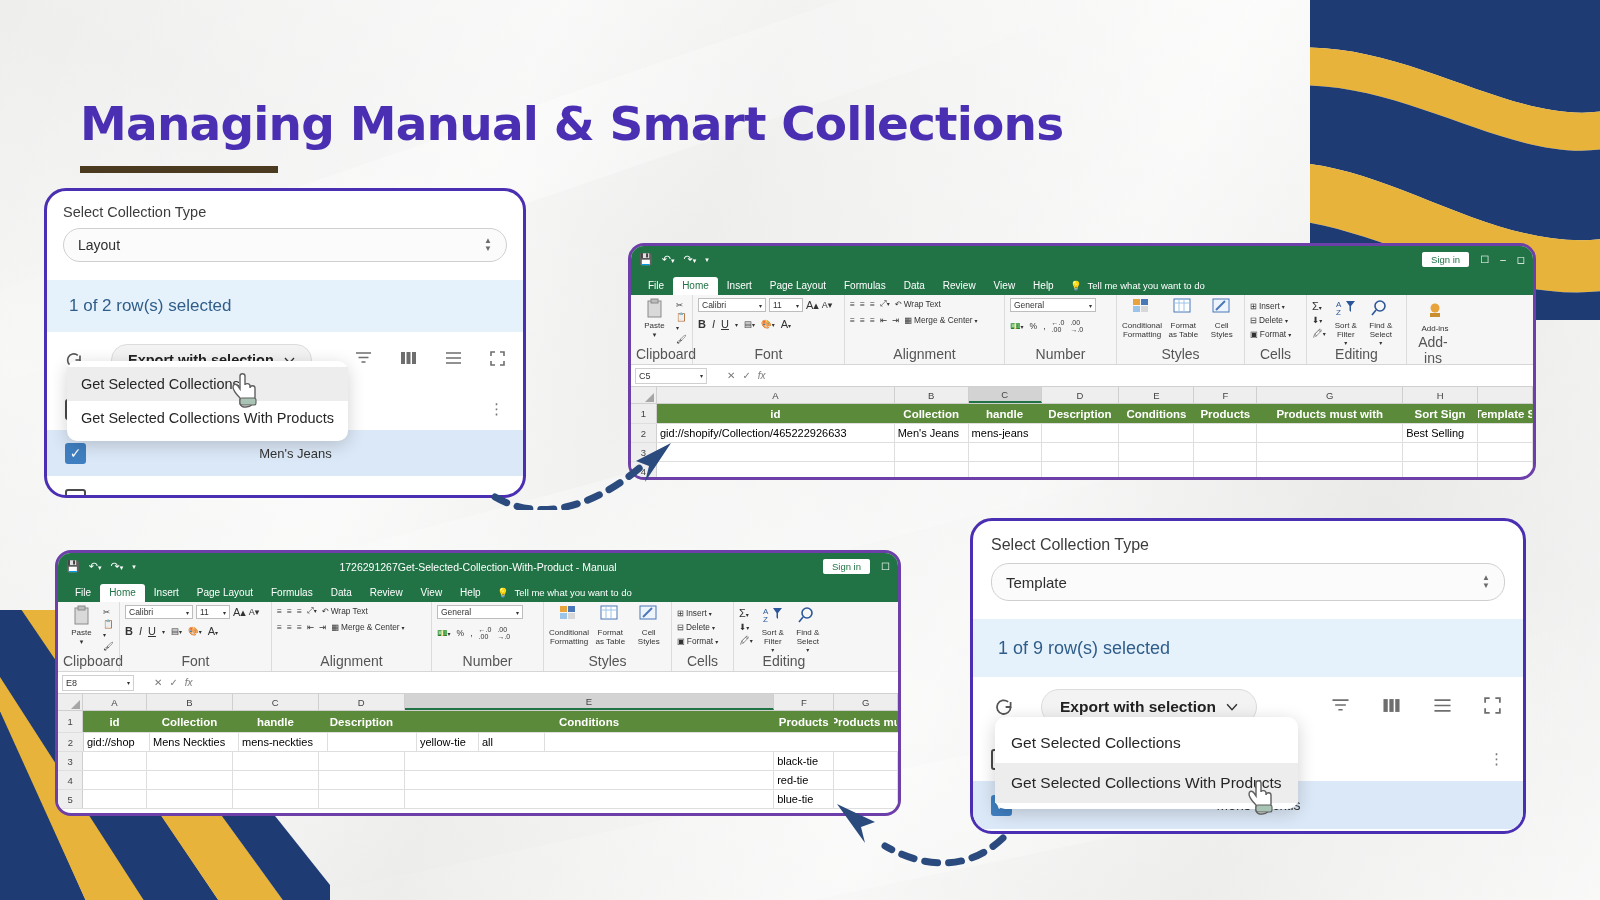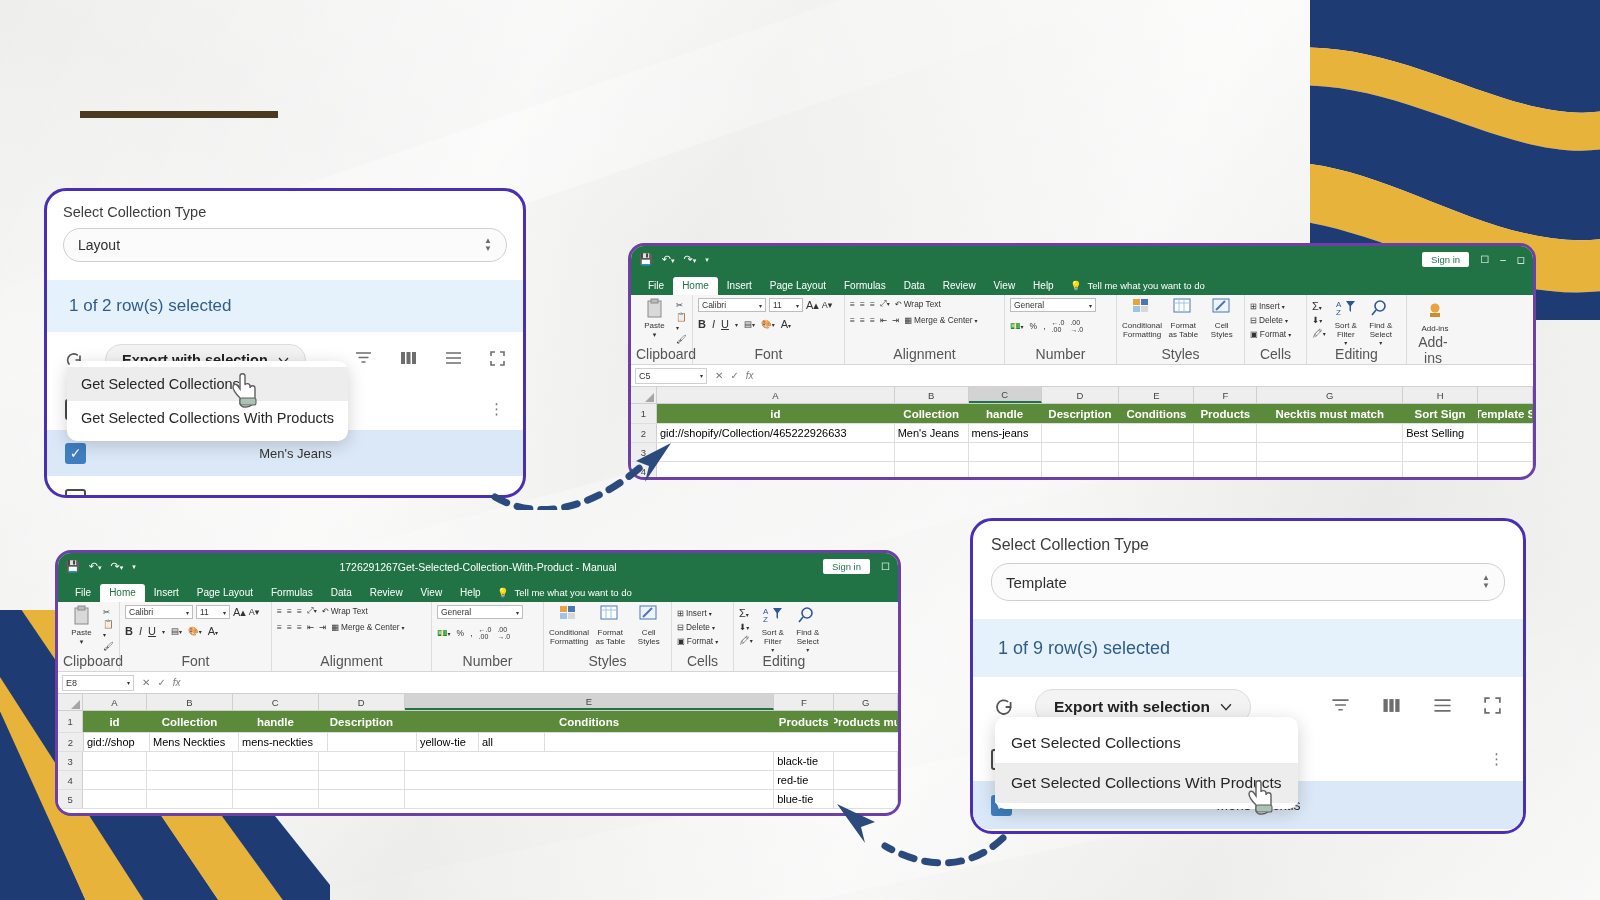--- a/index.html
+++ b/index.html
@@ -79,21 +79,21 @@
     height: 52px;
     display: flex; align-items: center;
     padding-left: 22px;
     font-size: 17px;
     color: #2f5d8a;
   }
   .toolbar-row {
     height: 56px;
     display: flex; align-items: center;
     padding: 0 18px 0 16px;
-    gap: 20px;
+    gap: 26px;
     position: relative;
   }
   .refresh-ico {
     width: 22px; height: 22px; flex: 0 0 auto;
     color: #555; display: flex; align-items: center; justify-content: center;
   }
   .export-btn {
     display: flex; align-items: center; gap: 10px;
     background: #f3f3f3;
     border: 1px solid #dcdcdc;
@@ -222,21 +222,21 @@
     display: flex; flex-direction: column; align-items: center;
     width: 46px; font-size: 8px; color: #333; text-align:center; line-height:1.1;
   }
   .big-ico { width: 22px; height: 22px; margin-bottom: 2px; }
 
   .xl-formula {
     display: flex; align-items: center;
     height: 22px; background: #fff;
     border-bottom: 1px solid #d0d0d0;
     font-size: 9.5px; color: #333;
-    padding: 0 4px; gap: 4px;
+    padding: 0 4px; gap: 16px;
   }
   .namebox {
     width: 72px; border: 1px solid #cfcfcf; background: #fff;
     height: 16px; display: flex; align-items: center; justify-content: space-between;
     padding: 0 3px; font-size: 9px;
   }
   .fbtns { display: flex; gap: 7px; color: #7a7a7a; font-size: 10px; padding-left:4px;}
 
   .grid { font-size: 11px; color: #000; }
   .grid-hdr { display: flex; background: #eeeeee; height: 17px; border-bottom: 1px solid #cfcfcf; }
@@ -300,20 +300,21 @@
   <svg width="340" height="300" viewBox="0 0 340 300">
     <path d="M -20 30 L 100 300 L -20 300 Z" fill="#1f3b73"></path>
     <path d="M -20 10 L 160 300 L 100 300 L -20 35 Z" fill="#e8b33a"></path>
     <path d="M 20 -20 L 235 300 L 160 300 L -30 5 Z" fill="#1f3b73"></path>
     <path d="M 70 -20 L 300 300 L 235 300 L 18 -20 Z" fill="#e8b33a"></path>
     <path d="M 105 -20 L 360 300 L 300 300 L 68 -20 Z" fill="#1f3b73"></path>
   </svg>
 </div>
 
 <div class="title-block">
+  <div class="title-text">Managing Manual &amp; Smart Collections</div>
   <div class="title-rule"></div>
 </div>
 
 <div class="app-panel" style="left:44px; top:188px; width:482px; height:310px;">
   <div class="panel-label">Select Collection Type</div>
   <div class="select-box">
     <span>Layout</span>
     <span class="spin-ico">
       <span>▲</span>
         <span>▼</span>
@@ -647,21 +648,21 @@
     </div>
 
     <div class="grow hdr-row">
       <div class="rh">1</div>
       <div class="cell" style="width:238px">id</div>
       <div class="cell" style="width:74px">Collection</div>
       <div class="cell" style="width:73px">handle</div>
       <div class="cell" style="width:78px">Description</div>
       <div class="cell" style="width:75px">Conditions</div>
       <div class="cell" style="width:63px">Products</div>
-      <div class="cell" style="width:146px">Necktis must match</div>
+      <div class="cell" style="width:146px">Products must with</div>
       <div class="cell" style="width:75px">Sort Sign</div>
       <div class="cell" style="width:55px">Template S</div>
     </div>
 
     <div class="grow">
       <div class="rh">2</div>
       <div class="cell" style="width:238px">gid://shopify/Collection/465222926633</div>
       <div class="cell" style="width:74px">Men's Jeans</div>
       <div class="cell" style="width:73px">mens-jeans</div>
       <div class="cell" style="width:78px"></div>

